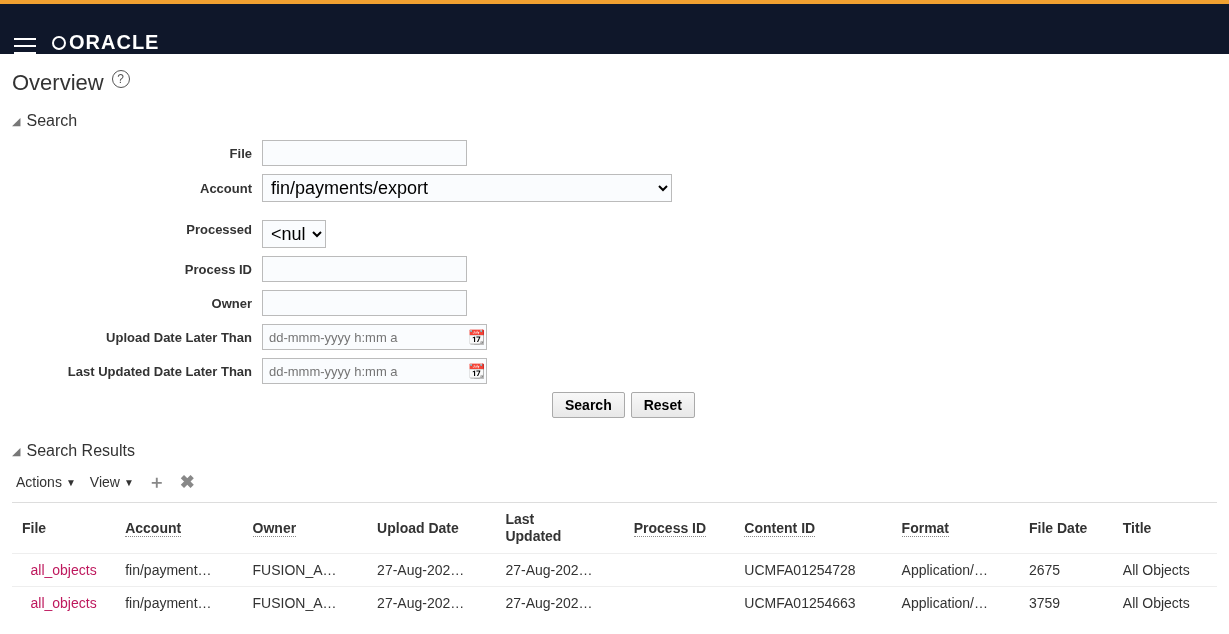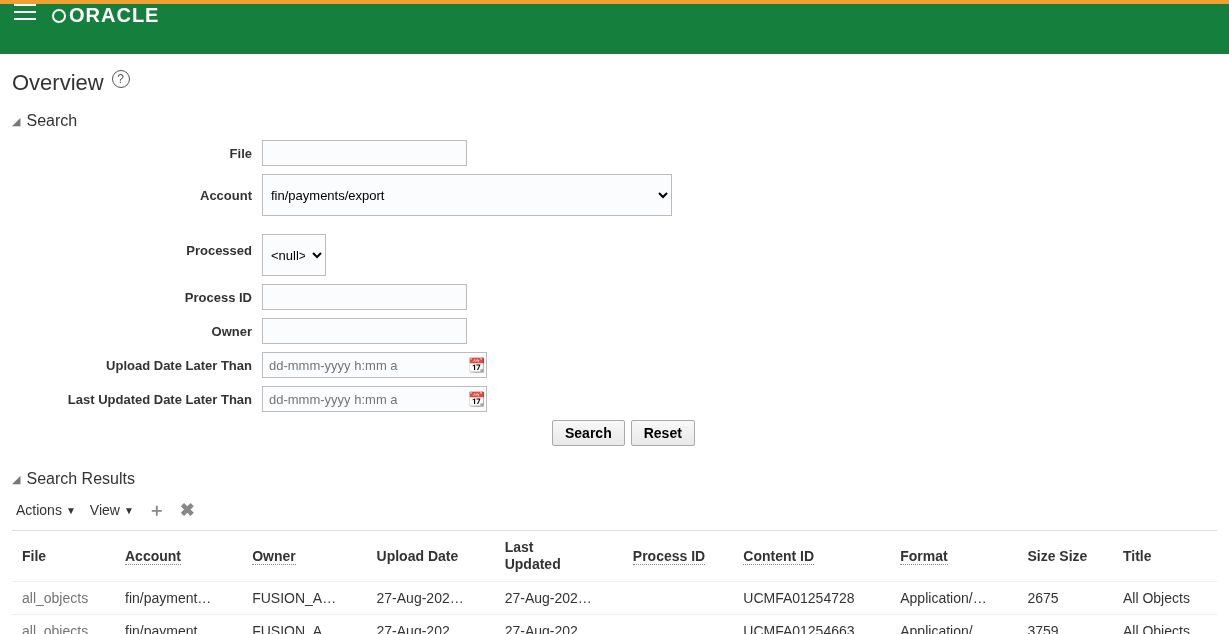--- a/index.html
+++ b/index.html
@@ -8,24 +8,24 @@
       padding: 0;
       font-family: Arial, Helvetica, sans-serif;
       font-size: 13px;
       color: #333;
     }
     .orange-bar {
       height: 4px;
       background: #f0a030;
     }
     .header {
-      background: #15803d;
+      background: #0f172a;
       height: 50px;
       display: flex;
-      align-items: flex-start;
+      align-items: flex-end;
       padding: 0 14px;
     }
     .hamburger {
       width: 22px;
       height: 16px;
       display: flex;
       flex-direction: column;
       justify-content: space-between;
       cursor: pointer;
       margin-right: 16px;
@@ -105,23 +105,23 @@
     .form-input {
       border: 1px solid #bbb;
       height: 26px;
       padding: 2px 6px;
       font-size: 13px;
       width: 205px;
       background: #fafcfe;
     }
     .form-select {
       border: 1px solid #bbb;
-      height: 42px;
+      height: 28px;
       padding: 2px 4px;
-      font-size: 13px;
+      font-size: 18px;
       background: #fafcfe;
     }
     .select-account { width: 410px; }
     .select-processed { width: 64px; margin-top: 10px; }
     .date-wrap {
       position: relative;
       display: inline-flex;
       align-items: center;
       border: 1px solid #bbb;
       height: 26px;
@@ -199,22 +199,23 @@
     table.results td {
       padding: 8px 10px;
       font-size: 14px;
       border-top: 1px solid #eee;
       white-space: nowrap;
       overflow: hidden;
       text-overflow: ellipsis;
       max-width: 110px;
     }
     table.results td.link {
-      color: #737373;
-      cursor: pointer;
+      color: #be185d;
+      cursor: pointer;
+      text-align: center;
     }
   </style>
 </head>
 <body>
 
 <div class="orange-bar"></div>
 <div class="header">
   <div class="hamburger">
     <span></span>
       <span></span>
@@ -313,21 +314,21 @@
     <thead>
       <tr>
         <th><span>File</span></th>
         <th class="sortable"><span>Account</span></th>
         <th class="sortable"><span>Owner</span></th>
         <th><span>Upload Date</span></th>
         <th style="line-height:1.2;">Last<br>Updated</th>
         <th class="sortable"><span>Process ID</span></th>
         <th class="sortable"><span>Content ID</span></th>
         <th class="sortable"><span>Format</span></th>
-        <th><span>Size Size</span></th>
+        <th><span>File Date</span></th>
         <th><span>Title</span></th>
       </tr>
     </thead>
     <tbody>
       <tr>
         <td class="link">all_objects</td>
         <td>fin/payment…</td>
         <td>FUSION_A…</td>
         <td>27-Aug-202…</td>
         <td>27-Aug-202…</td>

